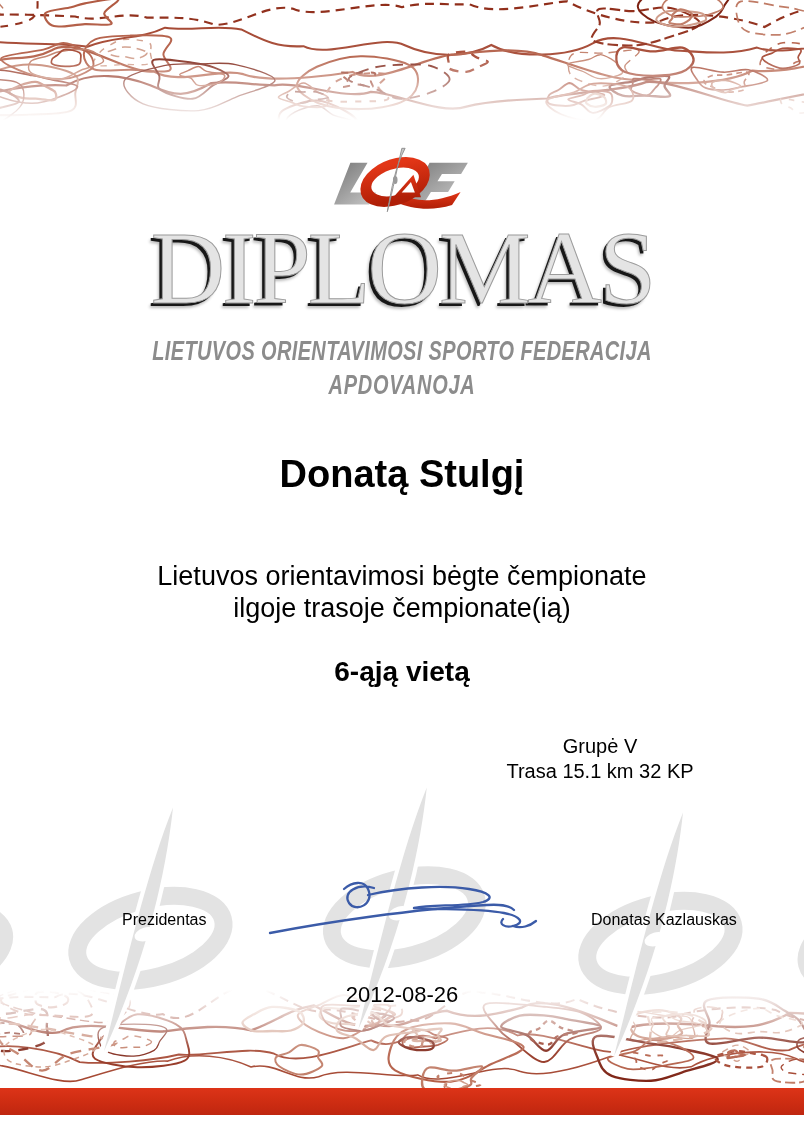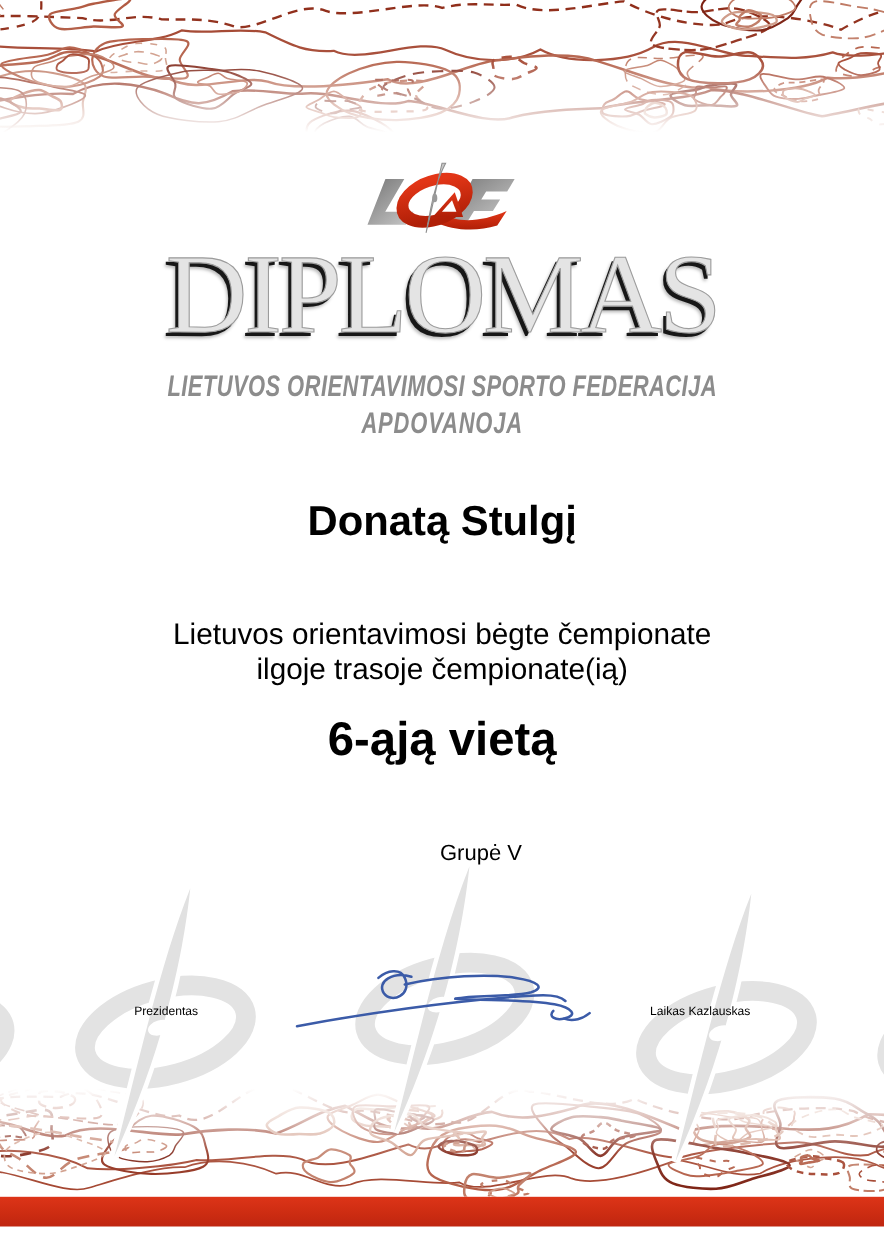--- a/index.html
+++ b/index.html
@@ -22,24 +22,24 @@
          font-size:103px;line-height:100px;font-weight:400;letter-spacing:-3px;
          color:#e4e4e4;-webkit-text-stroke:1px #9c9c9c;
          text-shadow:-3px 3px 0 #171717,-4px 5px 3px rgba(0,0,0,.28);}
   .fed{font-style:italic;font-weight:700;color:#8c8c8c;transform:scaleX(.74);transform-origin:50% 50%;}
   .fed1{top:336px;font-size:27px;letter-spacing:.5px;}
   .fed2{top:370px;font-size:27px;letter-spacing:1px;}
   .recipient{top:452px;font-size:38px;font-weight:700;line-height:44px;}
   .ach{font-size:27px;line-height:32px;}
   .ach1{top:560px;}
   .ach2{top:592px;}
-  .place{top:648px;font-size:43px;font-weight:700;line-height:48px;}
-  .details{position:absolute;left:400px;top:764px;width:400px;
+  .place{top:648px;font-size:28px;font-weight:700;line-height:48px;}
+  .details{position:absolute;left:400px;top:734px;width:400px;text-align:center;
            font-size:20px;line-height:25px;}
-  .sig-label{position:absolute;top:910px;font-size:11px;line-height:20px;}
+  .sig-label{position:absolute;top:910px;font-size:16px;line-height:20px;}
   .sig-left{left:122px;}
   .sig-right{left:591px;}
   .signature{position:absolute;left:262px;top:866px;}
   .loc{top:956px;font-size:22px;line-height:26px;}
   .date{top:982px;font-size:22px;line-height:26px;}
 </style>
 </head>
 <body>
 
 <div class="page">
@@ -249,30 +249,32 @@
 
     <div class="abs ach ach1">Lietuvos orientavimosi bėgte čempionate</div>
 
     <div class="abs recipient">Donatą Stulgį</div>
     <div class="abs ach ach2">ilgoje trasoje čempionate(ią)</div>
 
     <div class="abs place">6-ąją vietą</div>
 
     <div class="details">
       <div>Grupė V</div>
+      <div>Trasa 15.1 km 32 KP</div>
     </div>
 
     <div class="sig-label sig-left">Prezidentas</div>
 
     <svg class="signature" width="285" height="85" viewBox="0 0 285 85">
       <g fill="none" stroke="#3b5ba8" stroke-width="2.3" stroke-linecap="round">
         <path d="M 8,67 C 60,57 150,43 225,39 C 240,38 248,40 252,44"></path>
         <path d="M 112,22 C 96,17 80,26 87,37 C 94,47 113,38 106,23 C 102,14 90,16 82,23"></path>
         <path d="M 106,29 C 140,21 182,19 207,23 C 227,26 234,32 221,36 C 201,41 170,38 152,42"></path>
         <path d="M 152,42 C 178,44 216,42 242,47 C 258,50 264,57 251,60 C 243,62 236,58 241,53"></path>
         <path d="M 251,60 C 259,63 268,60 274,55"></path>
       </g>
     </svg>
 
-    <div class="sig-label sig-right">Laikas Kazlauskas</div>
-
+    <div class="sig-label sig-right">Donatas Kazlauskas</div>
+
+    <div class="abs date">2012-08-26</div>
   </div>
 </div>
 
 </body></html>

